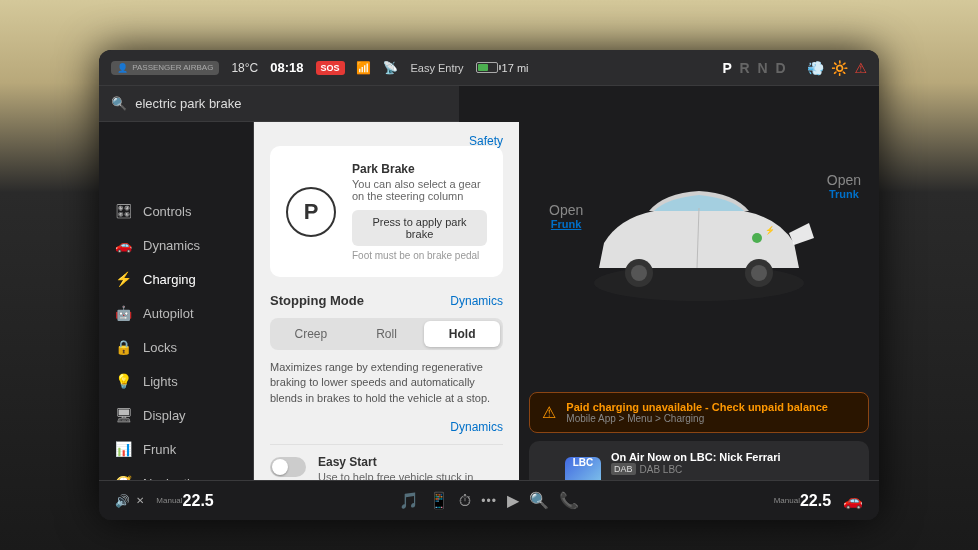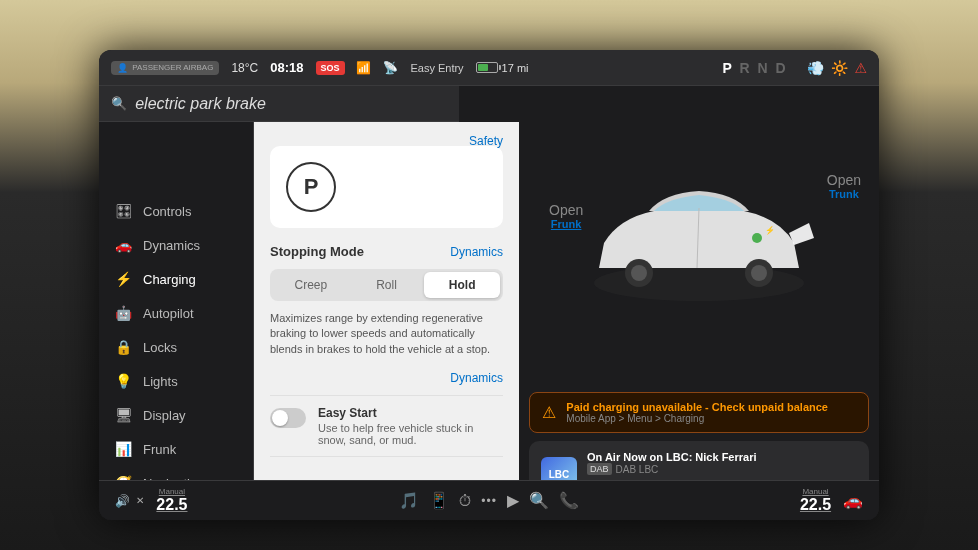--- a/index.html
+++ b/index.html
@@ -118,23 +118,22 @@
       padding: 0 12px;
       gap: 8px;
       border-bottom: 1px solid #3a3a3c;
     }
     .search-icon { color: #888; font-size: 13px; }
     .search-input {
       background: none;
       border: none;
       outline: none;
       color: #ddd;
-      font-size: 16px;
+      font-size: 13px;
       width: 100%;
-      font-style: italic;
     }
     
     .sidebar {
       width: 155px;
       background: #1c1c1e;
       padding-top: 72px;
       border-right: 1px solid #3a3a3c;
     }
     .sidebar-item {
       display: flex;
@@ -301,26 +300,27 @@
       padding: 10px 12px;
       display: flex;
       align-items: center;
       gap: 10px;
     }
     .radio-logo {
       width: 36px; height: 36px;
       background: linear-gradient(135deg, #4169E1, #87CEEB);
       border-radius: 6px;
       display: flex;
-      align-items: center;
+      align-items: flex-start;
       justify-content: center;
       font-size: 10px;
       font-weight: 900;
       color: #fff;
       flex-shrink: 0;
+      margin-left: 24px;
     }
     .music-info { flex: 1; }
     .music-title { font-size: 11px; font-weight: 600; color: #fff; }
     .music-sub { font-size: 10px; color: #888; display: flex; align-items: center; gap: 4px; }
     .music-controls {
       display: flex;
       align-items: center;
       gap: 10px;
       margin-top: 6px;
     }
@@ -337,25 +337,24 @@
       border-top: 1px solid #3a3a3c;
       position: absolute;
       bottom: 0; left: 0; right: 0;
     }
     .taskbar-left { display: flex; align-items: center; gap: 12px; flex: 1; }
     .taskbar-center { display: flex; align-items: center; gap: 10px; }
     .taskbar-right { display: flex; align-items: center; gap: 12px; flex: 1; justify-content: flex-end; }
     .volume-ctrl { display: flex; align-items: center; gap: 6px; color: #aaa; font-size: 12px; }
     .temp-display {
       display: flex;
-      flex-direction: column;
+      flex-direction: row;
       align-items: center;
       font-size: 9px;
       color: #888;
-      text-decoration: underline;
     }
     .temp-num { font-size: 16px; font-weight: 600; color: #fff; }
     .taskbar-icon { color: #aaa; font-size: 16px; cursor: pointer; }
   </style>
 </head>
 <body>
 
 <div class="car-bg"></div>
 
 <div class="screen">
@@ -441,20 +440,26 @@
       </div>
 
     </div>
 
     <div class="content-panel">
       <span class="tag-link">Safety</span>
 
       <div class="park-brake-card">
         <div class="park-brake-icon">
           <span>P</span>
+        </div>
+        <div class="park-brake-info">
+          <div class="park-brake-title">Park Brake</div>
+          <div class="park-brake-desc">You can also select a gear on the steering column</div>
+          <button class="park-brake-btn">Press to apply park brake</button>
+          <div class="park-brake-note">Foot must be on brake pedal</div>
         </div>
       </div>
 
       <div>
         <div class="section-header">
           <span class="section-title">Stopping Mode</span>
           <span class="section-link">Dynamics</span>
         </div>
         <div class="mode-buttons">
           <div class="mode-btn">Creep</div>

